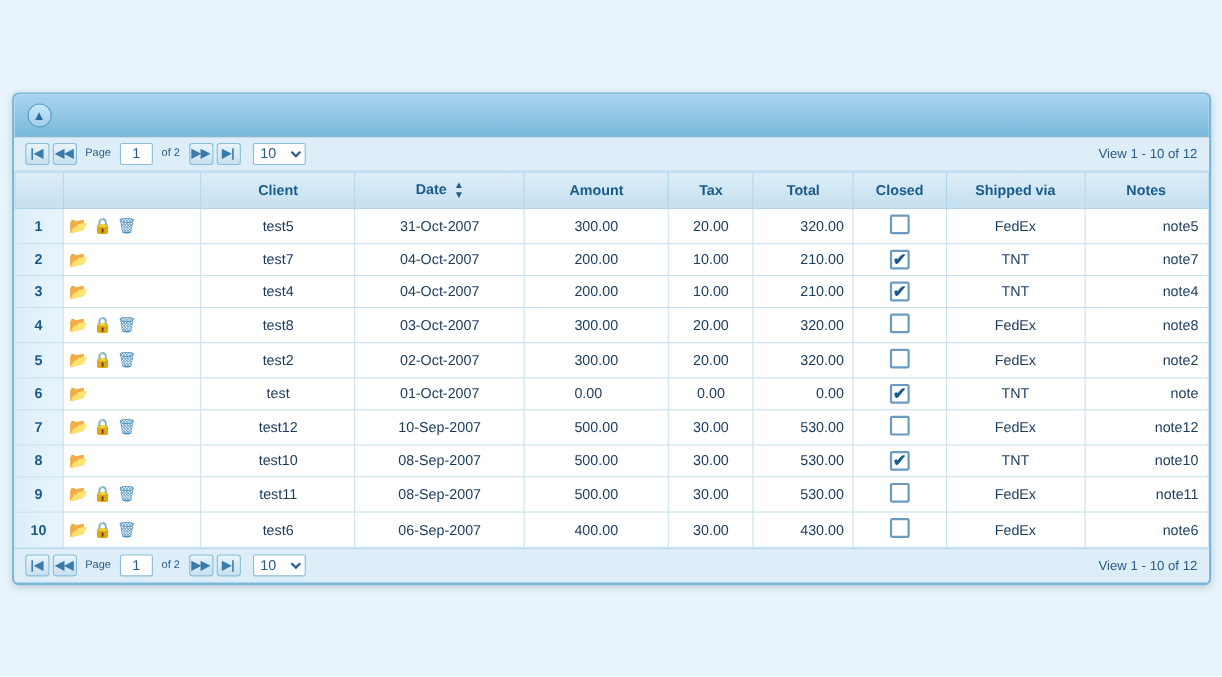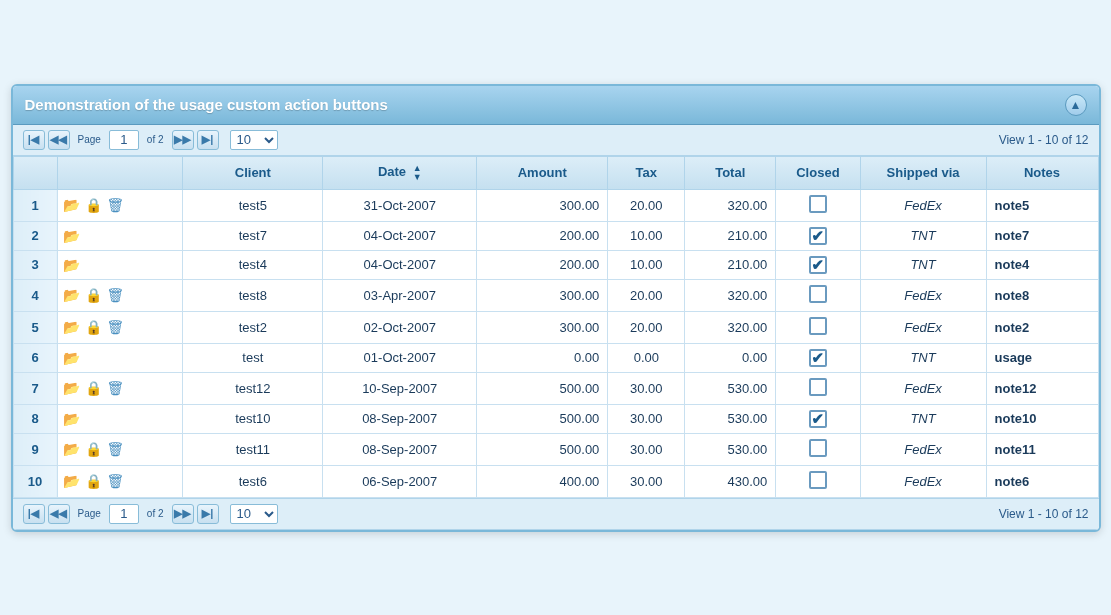--- a/index.html
+++ b/index.html
@@ -157,26 +157,26 @@
     }
     .action-icon {
       cursor: pointer;
       font-size: 14px;
       color: #4a90c0;
       display: inline-flex;
       align-items: center;
     }
     td.client { text-align: center; width: 100px; margin-top: 41px; }
     td.date { width: 110px; }
-    td.amount { text-align: right; width: 70px; padding-left: 45px; }
+    td.amount { text-align: left; width: 70px; padding-left: 45px; }
     td.tax { text-align: center; width: 55px; }
     td.total { text-align: right; width: 65px; margin-top: 46px; }
     td.closed { text-align: center; width: 60px; }
-    td.shipped { width: 90px; font-style: italic; }
-    td.notes { text-align: left; width: 80px; font-weight: bold; }
+    td.shipped { width: 90px; }
+    td.notes { text-align: right; width: 80px; }
     .checkbox-cell {
       width: 18px;
       height: 18px;
       border: 2px solid #6a9abf;
       display: inline-flex;
       align-items: center;
       justify-content: center;
       background: #fff;
       border-radius: 2px;
     }
@@ -198,21 +198,20 @@
       background: #ddeef8;
       border-top: 1px solid #b0d4ea;
     }
   </style>
 </head>
 <body>
 
 <div class="window">
 
   <div class="title-bar">
-    <span class="title-bar-text">Demonstration of the usage custom action buttons</span>
     <div class="title-bar-btn">▲</div>
   </div>
 
   <div class="pagination-bar">
     <div class="pagination-left">
       <div class="page-nav-btn">|◀</div>
       <div class="page-nav-btn">◀◀</div>
       <span class="page-label">Page</span>
       <input class="page-input" type="text" value="1" style="">
       <span class="page-label">of 2</span>
@@ -302,21 +301,21 @@
           <tr>
             <td class="row-num">4</td>
             <td class="actions">
               <div class="action-icons">
                 <span class="action-icon">📂</span>
                 <span class="action-icon">🔒</span>
                 <span class="action-icon">🗑</span>
               </div>
             </td>
             <td class="client">test8</td>
-            <td class="date">03-Apr-2007</td>
+            <td class="date">03-Oct-2007</td>
             <td class="amount">300.00</td>
             <td class="tax">20.00</td>
             <td class="total">320.00</td>
             <td class="closed"><div class="checkbox-cell"></div></td>
             <td class="shipped">FedEx</td>
             <td class="notes">note8</td>
           </tr>
           <tr>
             <td class="row-num">5</td>
             <td class="actions">
@@ -342,21 +341,21 @@
                 <span class="action-icon">📂</span>
               </div>
             </td>
             <td class="client">test</td>
             <td class="date">01-Oct-2007</td>
             <td class="amount">0.00</td>
             <td class="tax">0.00</td>
             <td class="total">0.00</td>
             <td class="closed"><div class="checkbox-cell checkbox-checked">✔</div></td>
             <td class="shipped">TNT</td>
-            <td class="notes">usage</td>
+            <td class="notes">note</td>
           </tr>
           <tr>
             <td class="row-num">7</td>
             <td class="actions">
               <div class="action-icons">
                 <span class="action-icon">📂</span>
                 <span class="action-icon">🔒</span>
                 <span class="action-icon">🗑</span>
               </div>
             </td>

